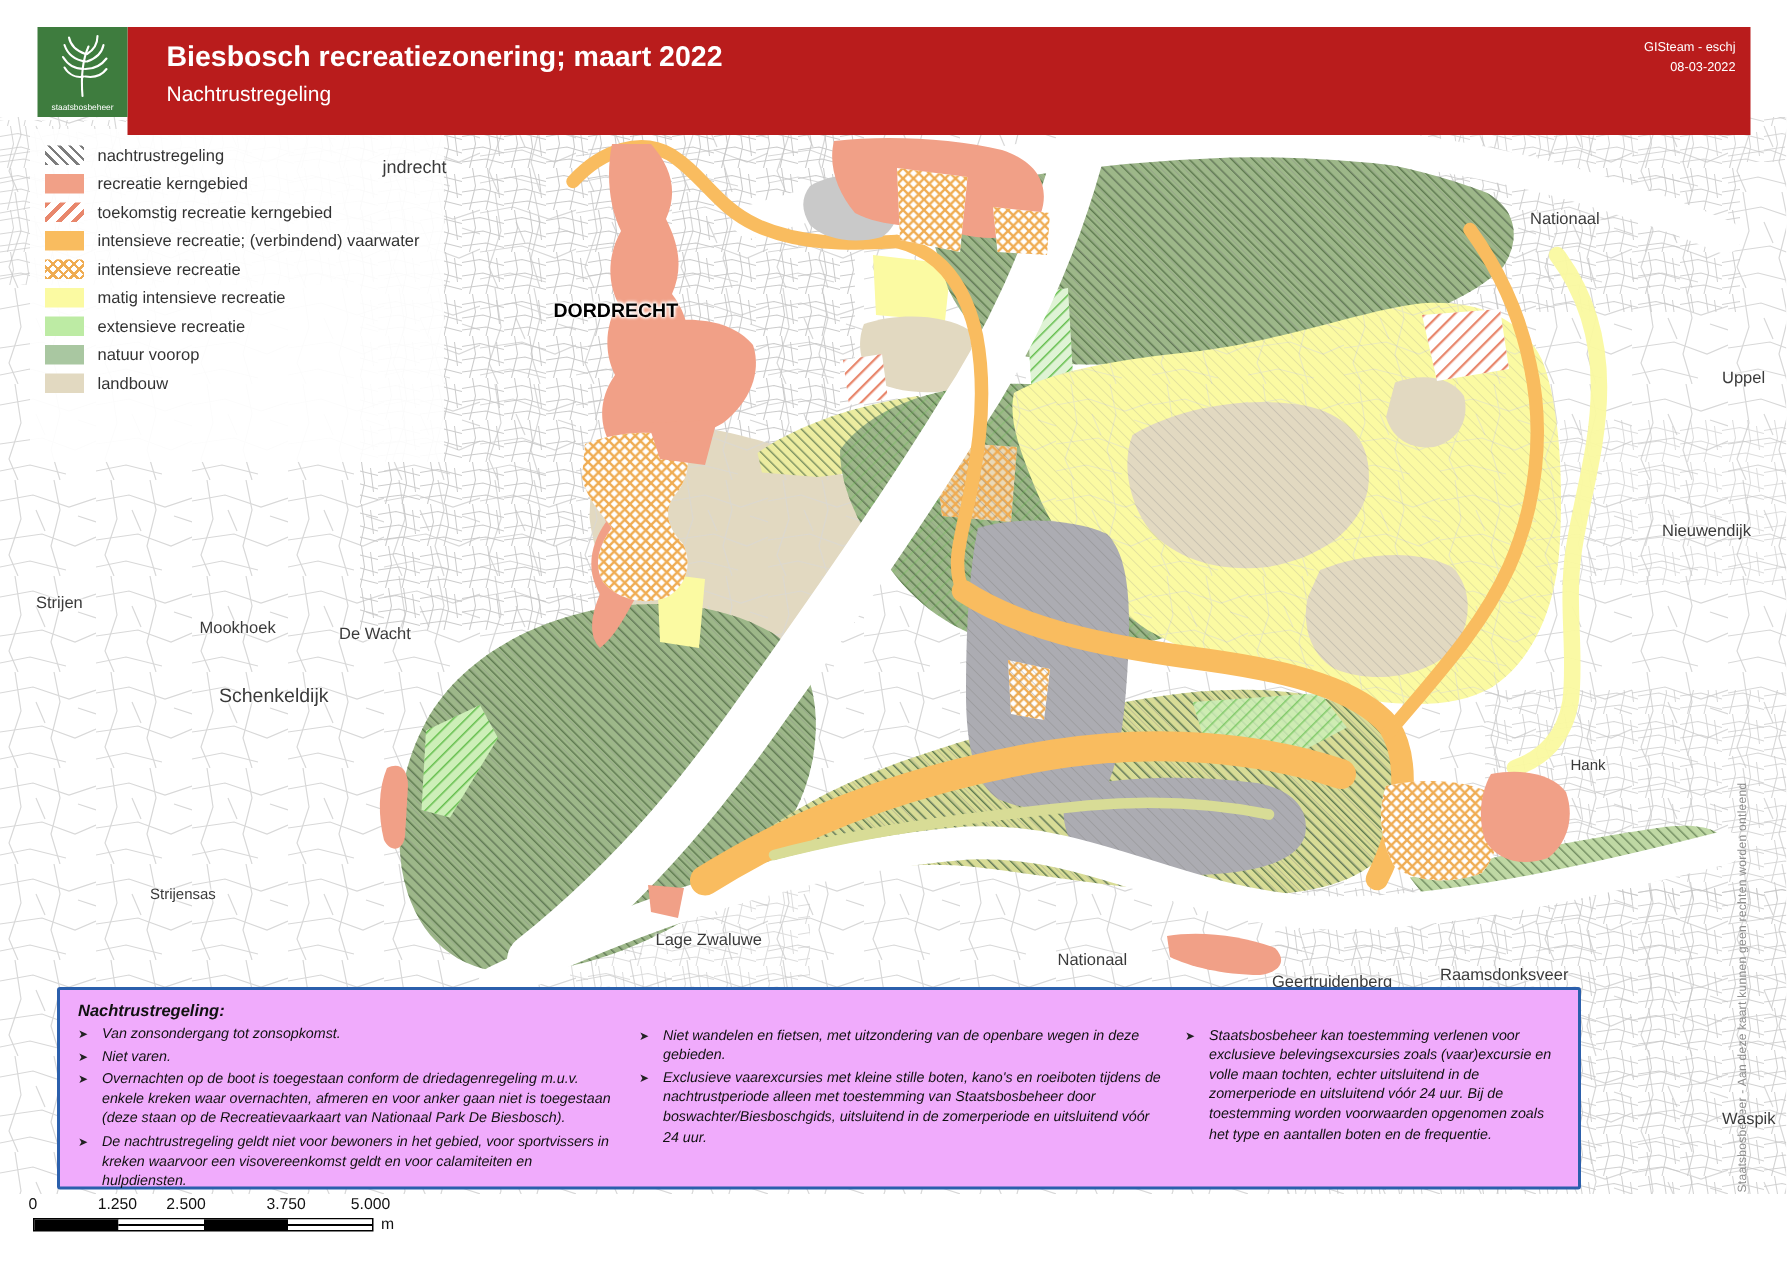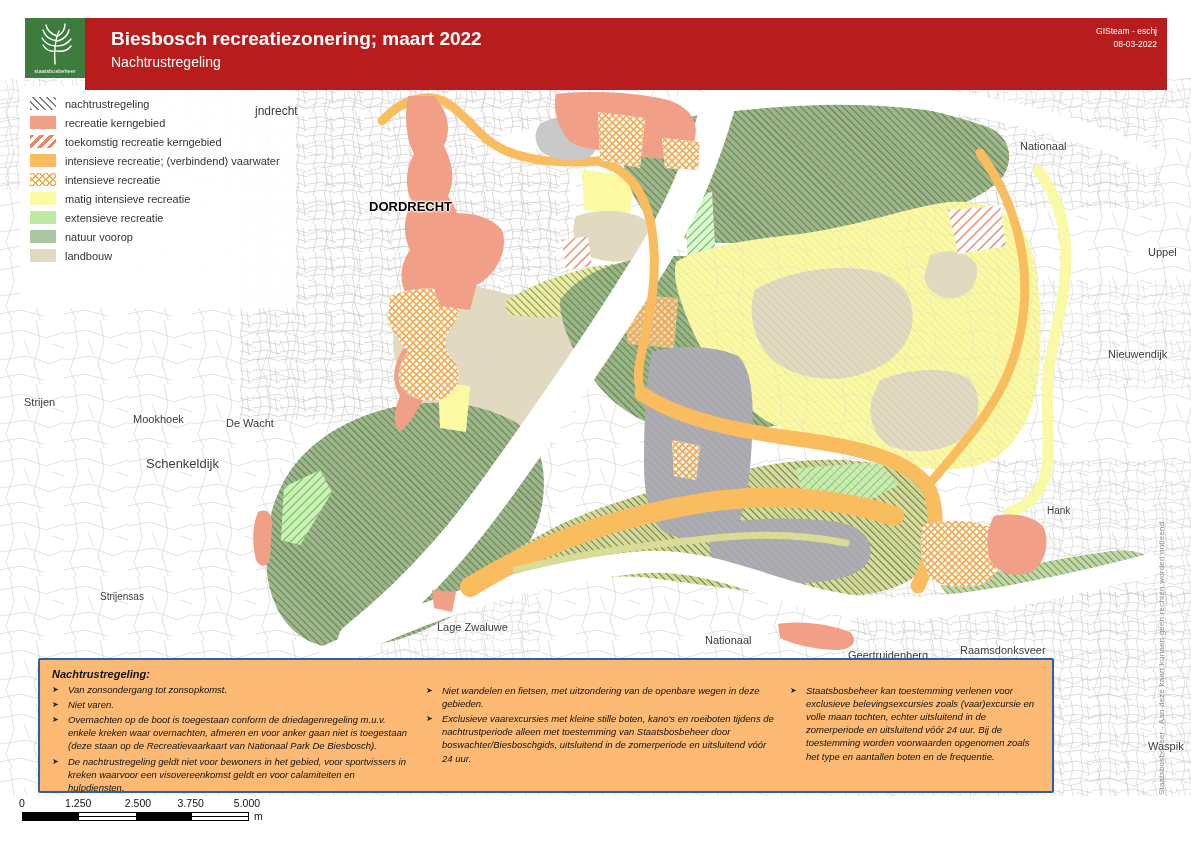--- a/index.html
+++ b/index.html
@@ -30,21 +30,21 @@
   .sw-natuur{background:#A9C7A1;}
   .sw-landbouw{background:#E2D9C1;}
   .sw-drinkwater{background:#CBCBCB;}
   
   #map-svg{position:absolute;left:0;top:0;z-index:1;}
   .map-labels{position:absolute;left:0;top:0;width:1191px;height:843px;z-index:5;pointer-events:none;}
   .map-label{position:absolute;color:#3A3A3A;white-space:nowrap;
     text-shadow:1px 0 2px #fff,-1px 0 2px #fff,0 1px 2px #fff,0 -1px 2px #fff;}
   .map-label.bold{font-weight:bold;color:#000;}
   
-  .notes-box{position:absolute;left:38px;top:658px;width:1016px;height:135px;background:#fdba74;
+  .notes-box{position:absolute;left:38px;top:658px;width:1016px;height:135px;background:#f0abfc;
     border:2px solid #2B5FAC;border-radius:2px;z-index:8;box-sizing:border-box;
     display:grid;grid-template-columns:362px 352px auto;column-gap:12px;padding:7px 10px;}
   .notes-col{font-style:italic;color:#111;}
   .notes-heading{font-size:11px;font-weight:bold;font-style:italic;margin:1px 0 3px 2px;}
   .notes-col.pushed{padding-top:17px;}
   .note-item{display:flex;font-size:9.5px;line-height:1.38;margin:0 0 2px 2px;}
   .note-item .marker{flex:0 0 16px;font-size:8px;font-family:"DejaVu Sans",sans-serif;font-style:normal;color:#222;padding-top:1px;}
   .note-item .txt{flex:1;}
   
   .scalebar{position:absolute;left:22px;top:797px;width:290px;height:32px;z-index:8;}
@@ -369,18 +369,18 @@
 <div class="scalebar">
   <div class="sb-bar">
       <div class="sb-seg black" style="width: 56.25px;"></div>
       <div class="sb-seg white" style="width: 56.25px;"></div>
       <div class="sb-seg black" style="width: 56.25px;"></div>
       <div class="sb-seg white" style="width: 56.25px;"></div>
     </div>
   <div class="sb-unit">m</div>
 <span class="sb-tick" style="left: 0px;">0</span>
     <span class="sb-tick" style="left: 56.25px;">1.250</span>
-    <span class="sb-tick" style="left: 116px;">2.500</span>
+    <span class="sb-tick" style="left: 102px;">2.500</span>
     <span class="sb-tick" style="left: 168.75px;">3.750</span>
     <span class="sb-tick" style="left: 225px;">5.000</span>
   </div>
 
 <div class="disclaimer">Staatsbosbeheer - Aan deze kaart kunnen geen rechten worden ontleend</div>
 
 </body></html>

